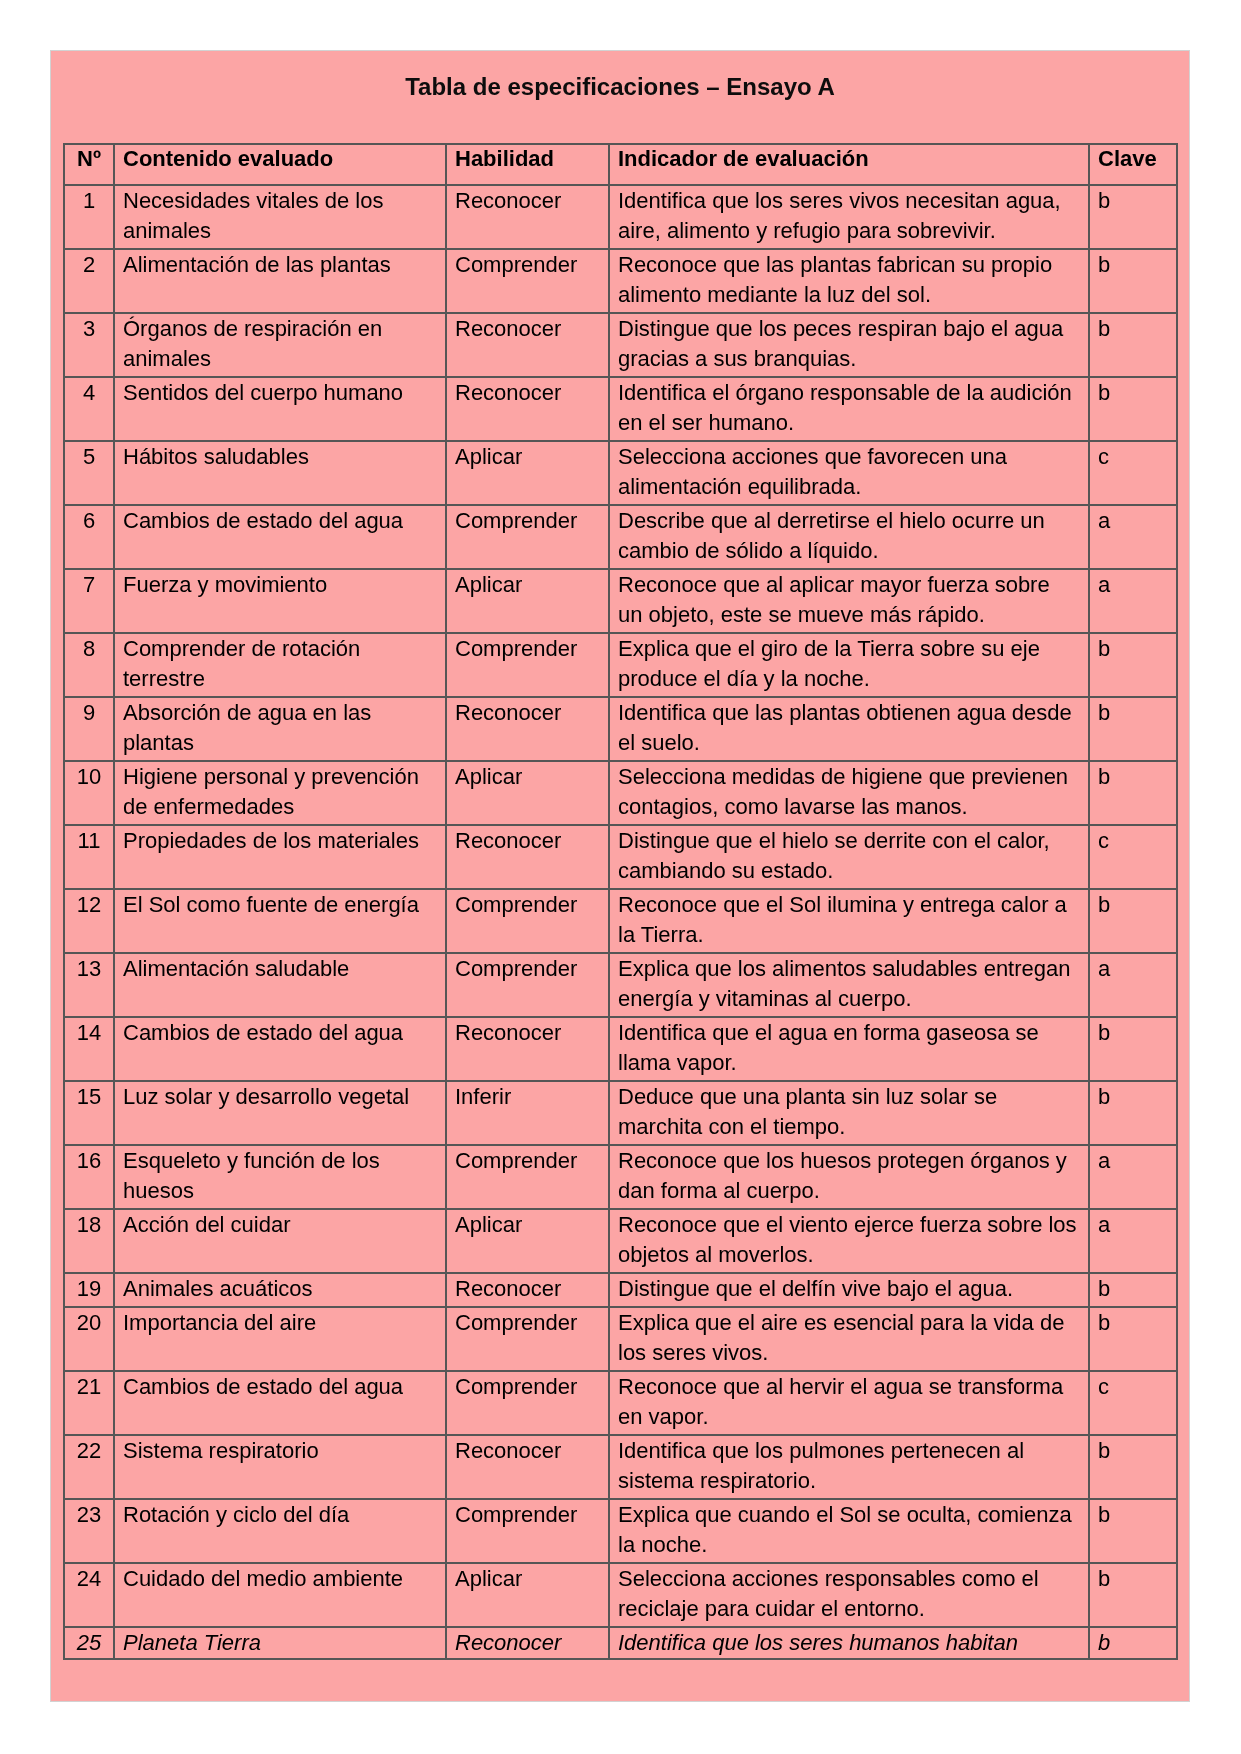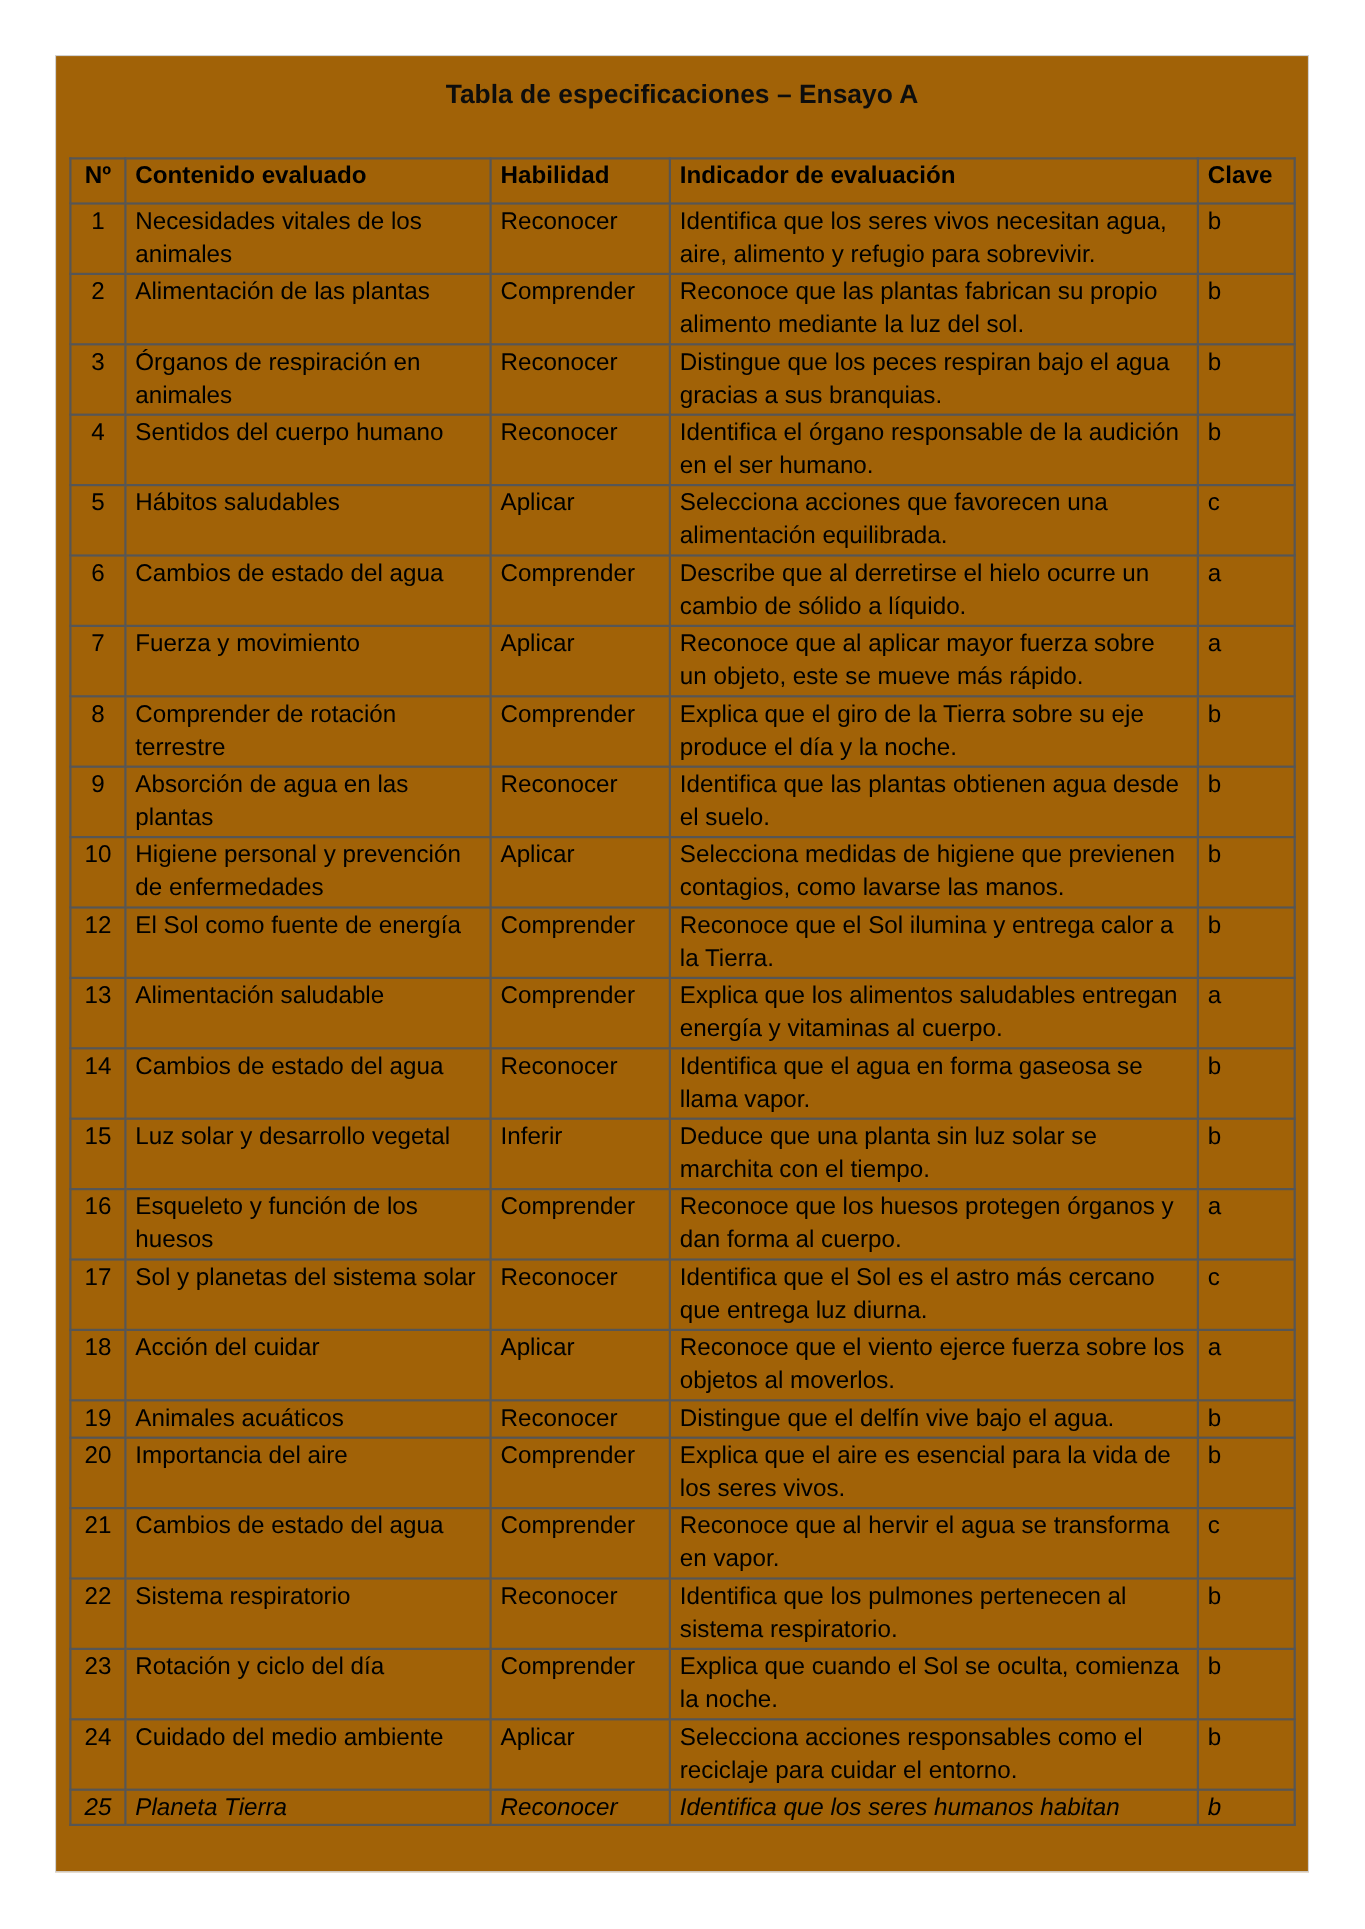--- a/index.html
+++ b/index.html
@@ -17,21 +17,21 @@
     height: 1754px;
     background: #ffffff;
     overflow: hidden;
   }
   .page {
     position: absolute;
     left: 50px;
     top: 50px;
     width: 1140px;
     height: 1652px;
-    background: #a16207;
+    background: #fca5a5;
     border: 1px solid #d2d2d2;
     box-sizing: border-box;
     overflow: hidden;
   }
   .doc-title {
     margin: 21px 0 0 0;
     font-size: 24px;
     line-height: 30px;
     font-weight: bold;
     text-align: center;
@@ -158,20 +158,27 @@
             <td>b</td>
           </tr>
           <tr>
             <td class="col-num">10</td>
             <td>Higiene personal y prevención de enfermedades</td>
             <td>Aplicar</td>
             <td>Selecciona medidas de higiene que previenen contagios, como lavarse las manos.</td>
             <td>b</td>
           </tr>
           <tr>
+            <td class="col-num">11</td>
+            <td>Propiedades de los materiales</td>
+            <td>Reconocer</td>
+            <td>Distingue que el hielo se derrite con el calor, cambiando su estado.</td>
+            <td>c</td>
+          </tr>
+          <tr>
             <td class="col-num">12</td>
             <td>El Sol como fuente de energía</td>
             <td>Comprender</td>
             <td>Reconoce que el Sol ilumina y entrega calor a la Tierra.</td>
             <td>b</td>
           </tr>
           <tr>
             <td class="col-num">13</td>
             <td>Alimentación saludable</td>
             <td>Comprender</td>
@@ -191,27 +198,20 @@
             <td>Inferir</td>
             <td>Deduce que una planta sin luz solar se marchita con el tiempo.</td>
             <td>b</td>
           </tr>
           <tr>
             <td class="col-num">16</td>
             <td>Esqueleto y función de los huesos</td>
             <td>Comprender</td>
             <td>Reconoce que los huesos protegen órganos y dan forma al cuerpo.</td>
             <td>a</td>
-          </tr>
-          <tr>
-            <td class="col-num">17</td>
-            <td>Sol y planetas del sistema solar</td>
-            <td>Reconocer</td>
-            <td>Identifica que el Sol es el astro más cercano que entrega luz diurna.</td>
-            <td>c</td>
           </tr>
           <tr>
             <td class="col-num">18</td>
             <td>Acción del cuidar</td>
             <td>Aplicar</td>
             <td>Reconoce que el viento ejerce fuerza sobre los objetos al moverlos.</td>
             <td>a</td>
           </tr>
           <tr>
             <td class="col-num">19</td>

